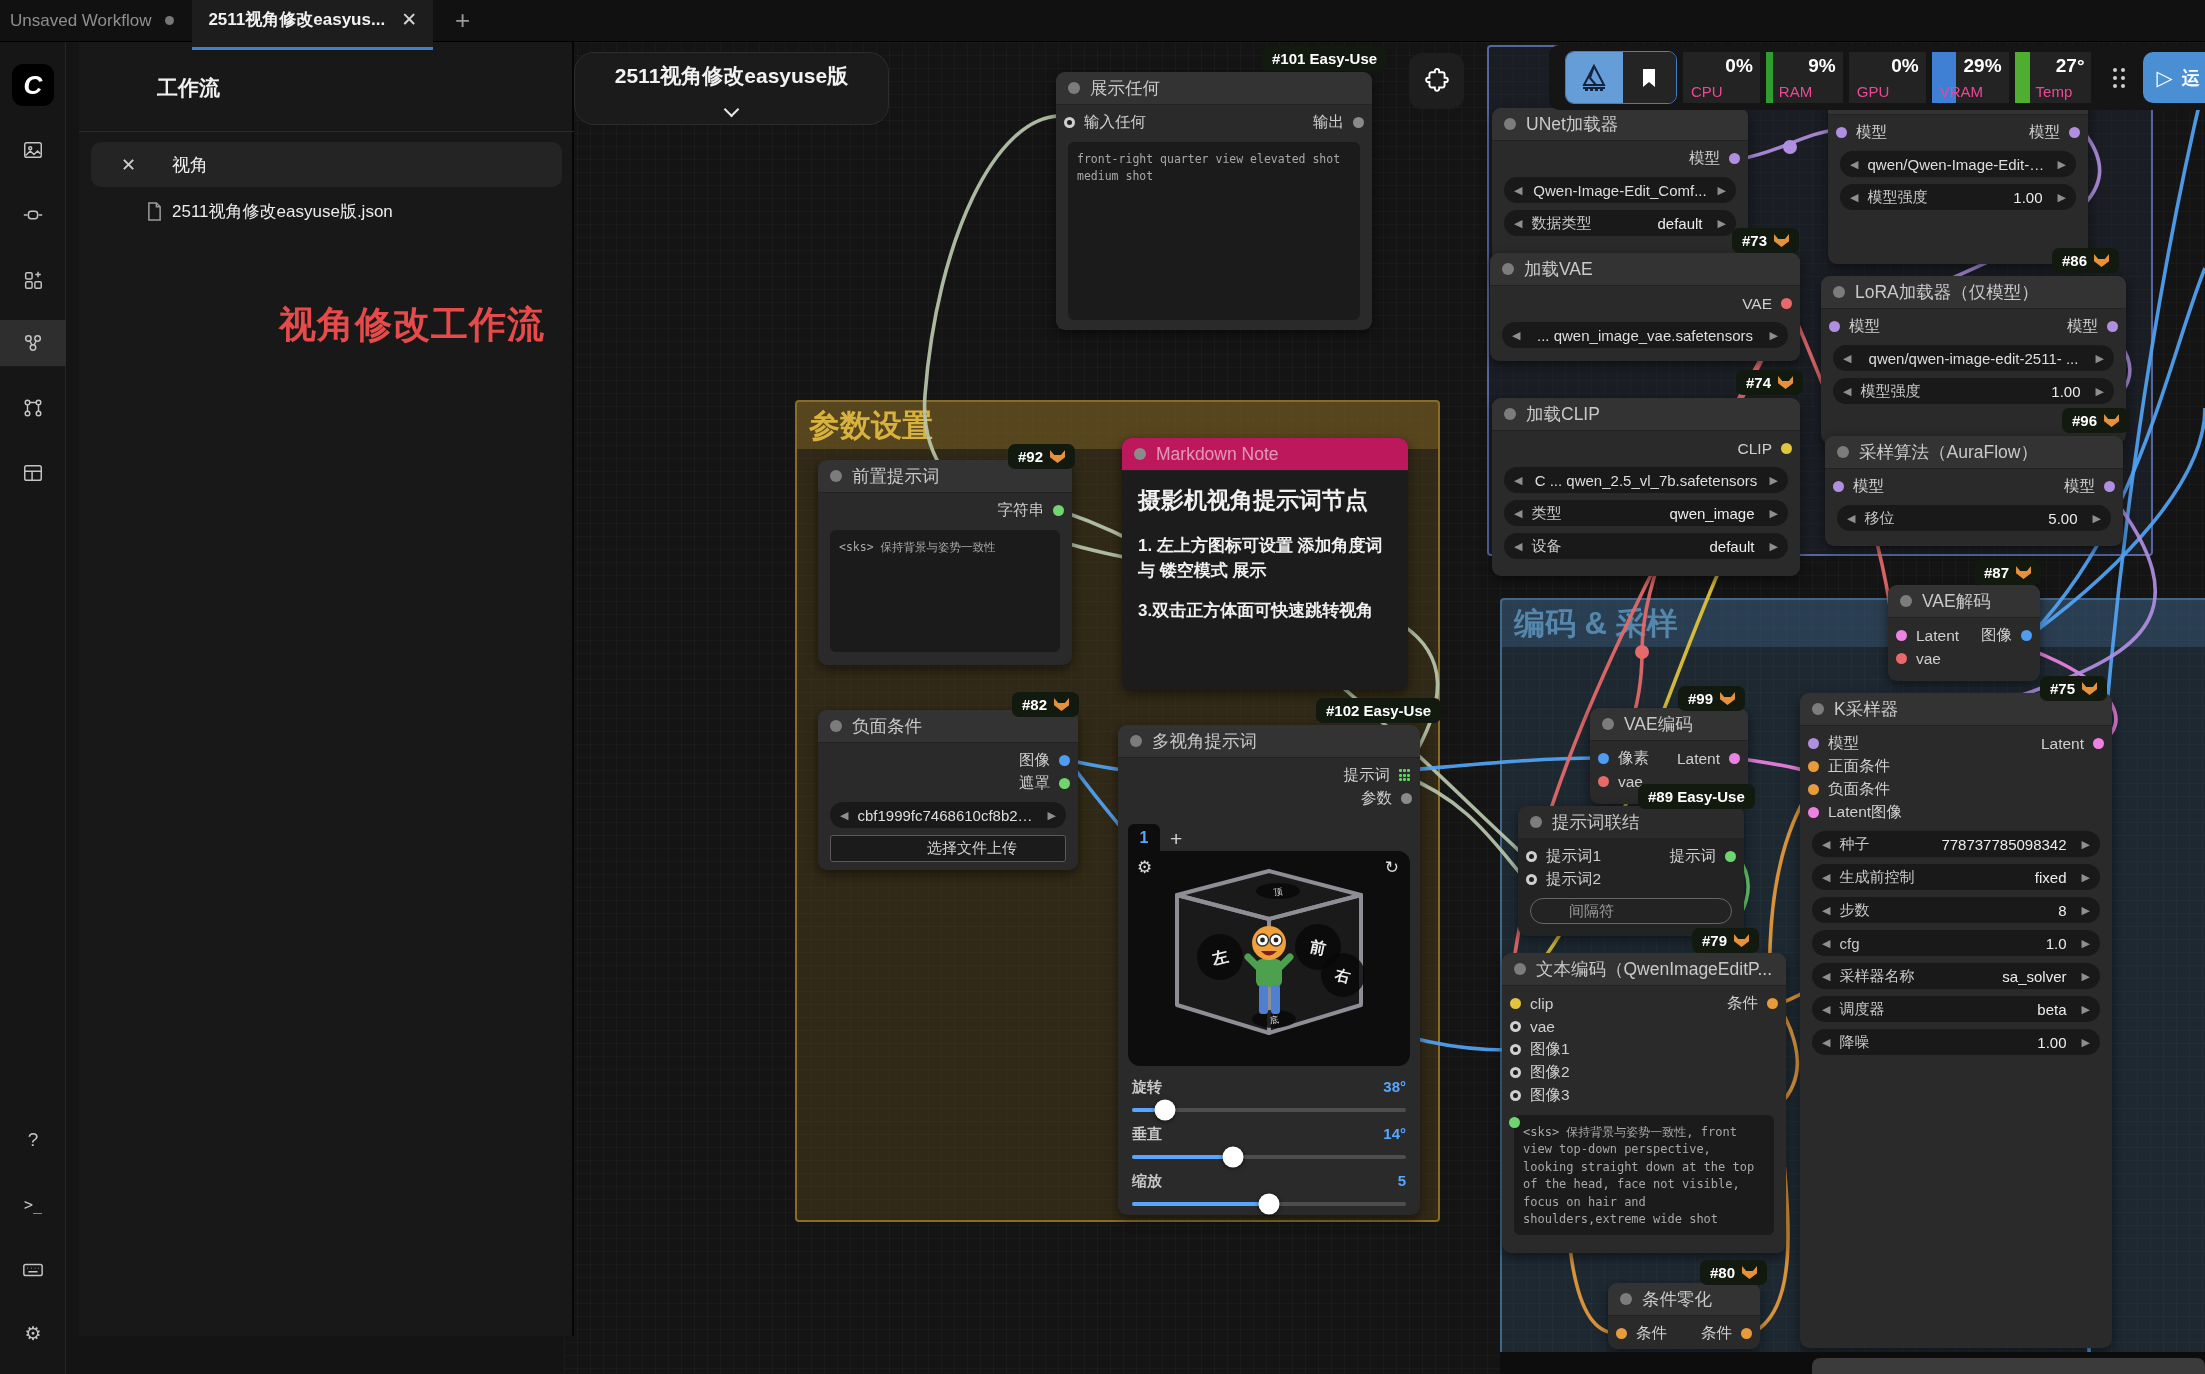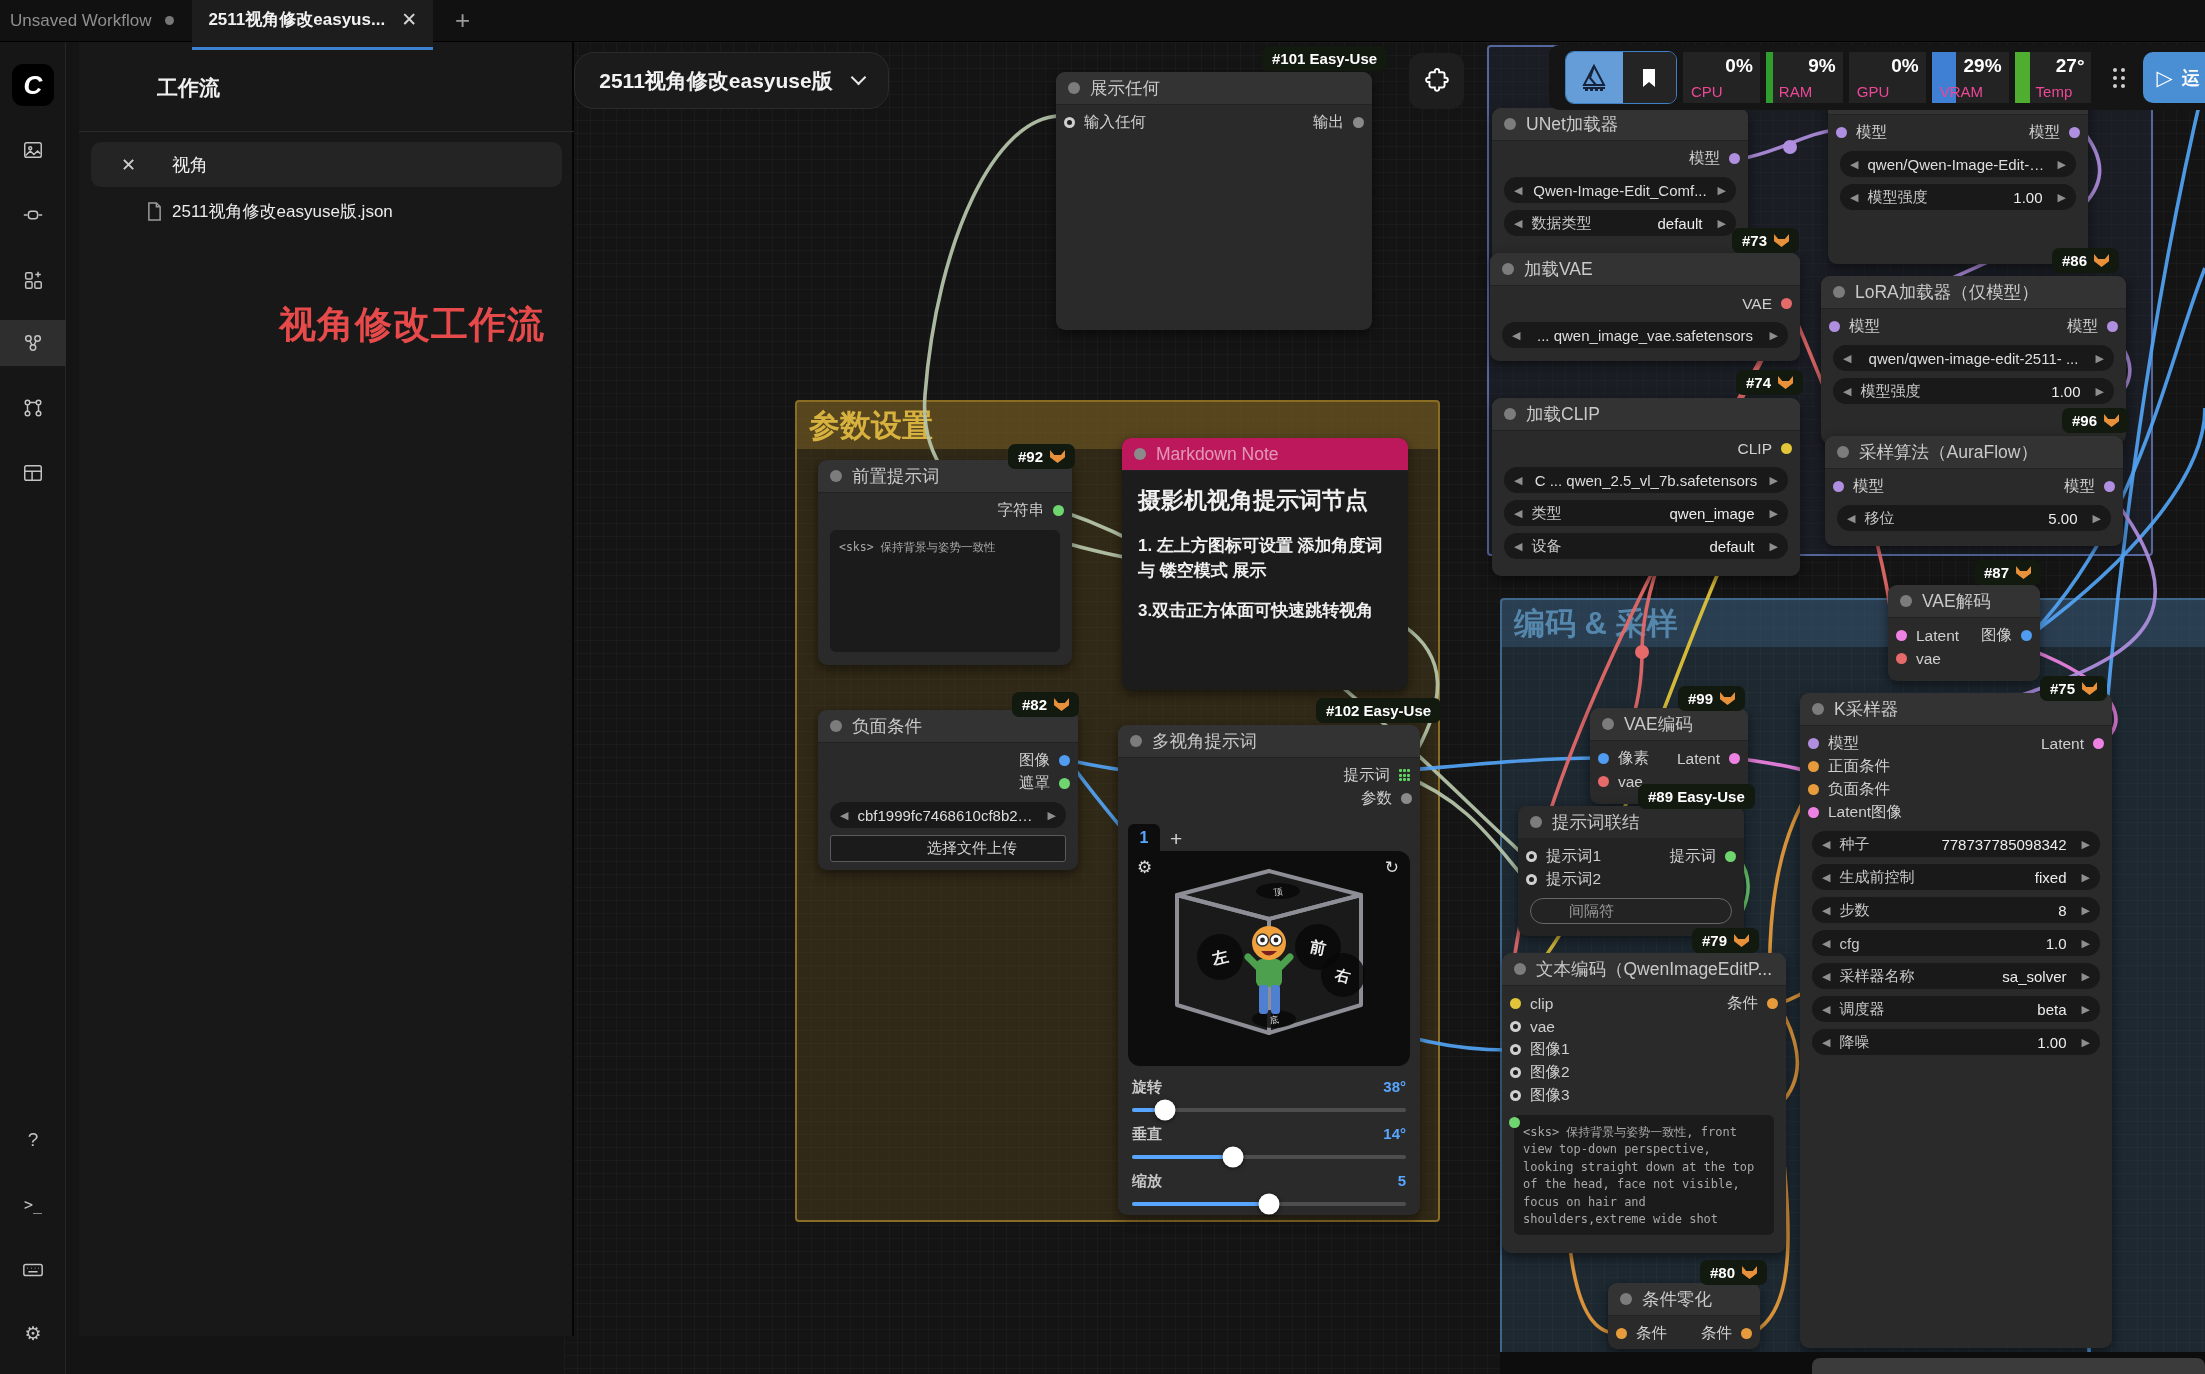--- a/index.html
+++ b/index.html
@@ -35,21 +35,21 @@
   .sp-file svg { width:15px; height:19px; stroke:#9a9a9a; fill:none; stroke-width:1.6; }
   .sp-note { position:absolute; left:200px; top:258px; color:#e64a4a; font-size:37px; font-weight:bold; letter-spacing:1px; }
 
   
   #canvas { position:absolute; left:564px; top:42px; width:1641px; height:1332px; background:#141414;
     background-image:linear-gradient(rgba(255,255,255,.028) 1px,transparent 1px),linear-gradient(90deg,rgba(255,255,255,.028) 1px,transparent 1px);
     background-size:13px 13px; }
   .vscroll { position:absolute; left:0; top:4px; width:5px; height:86px; background:#555; border-radius:3px; }
 
   
-  .wf-select { position:absolute; left:10px; top:10px; width:315px; height:57px; background:#1b1b1b; border:1px solid #2c2c2c; border-radius:20px; display:flex; align-items:center; justify-content:center; gap:20px; z-index:6; }
+  .wf-select { position:absolute; left:10px; top:10px; width:315px; height:73px; background:#1b1b1b; border:1px solid #2c2c2c; border-radius:20px; display:flex; align-items:center; justify-content:center; gap:20px; z-index:6;flex-direction:column; }
   .wf-select .wl { color:#f2f2f2; font-size:21px; font-weight:600; }
   .chev { width:11px; height:11px; border-right:2.5px solid #e8e8e8; border-bottom:2.5px solid #e8e8e8; transform:rotate(45deg); margin-top:-6px; }
 
   .puzzle-btn { position:absolute; left:845px; top:11px; width:55px; height:56px; background:#1e1e1e; border-radius:13px; display:flex; align-items:center; justify-content:center; z-index:6; }
 
   
   #stats { position:absolute; left:985px; top:3px; width:656px; height:65px; background:#151515; border-radius:10px 0 0 10px; display:flex; align-items:center; z-index:7; }
   .logo-group { display:flex; border:1px solid #3f7fc4; border-radius:9px; overflow:hidden; margin-left:16px; }
   .btn-logo { width:62px; height:51px; background:#649dd8; display:flex; align-items:center; justify-content:center; }
   .btn-book { width:58px; height:51px; background:#242424; display:flex; align-items:center; justify-content:center; }
@@ -405,20 +405,21 @@
           <span class="ht">展示任何</span>
         </div>
       <div class="nbody">
         <div class="iorow">
           <span class="pin ring r-green"></span>
           <span>输入任何</span>
           <span class="sp"></span>
           <span>输出</span>
           <span class="pin c-gray"></span>
         </div>
+        <div class="ta" style="height:178px">front-right quarter view elevated shot medium shot</div>
       </div>
     </div>
 
     <div class="node" style="left:928px;top:66px;width:256px;height:172px">
       <div class="nhead">
           <span class="hdot"></span>
           <span class="ht">UNet加载器</span>
         </div>
       <div class="nbody">
         <div class="iorow" style="justify-content:flex-end">

